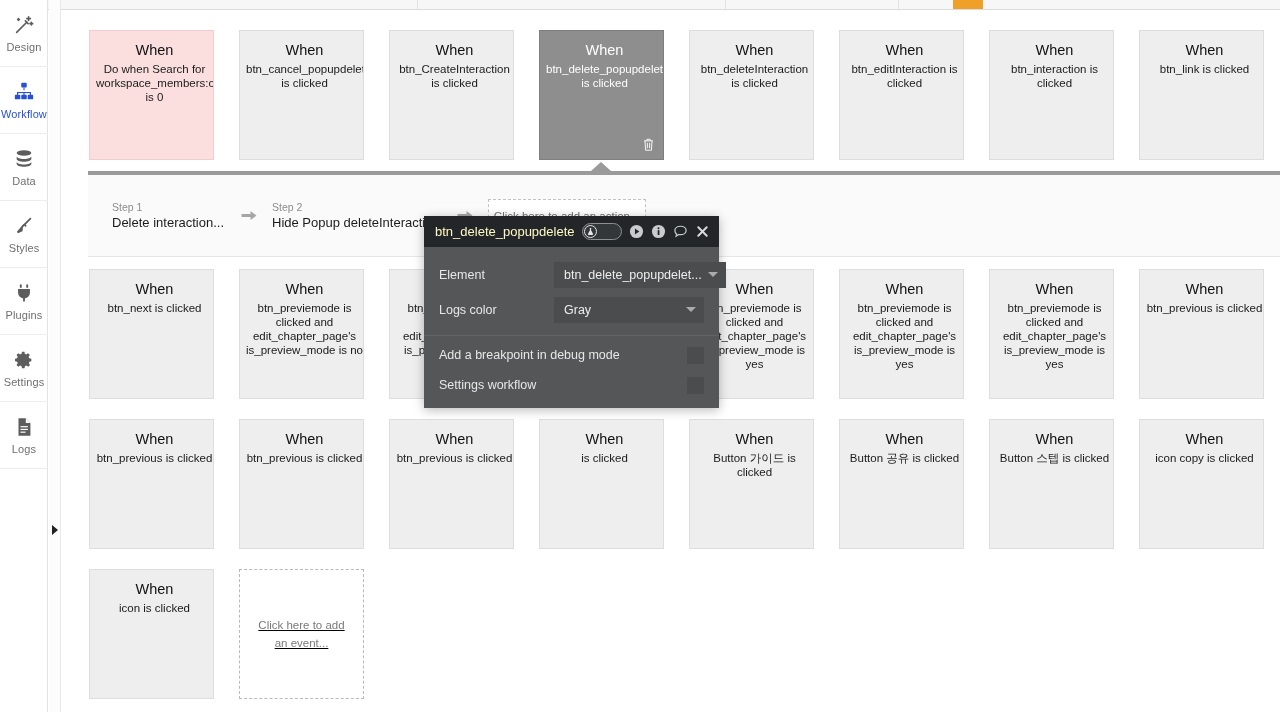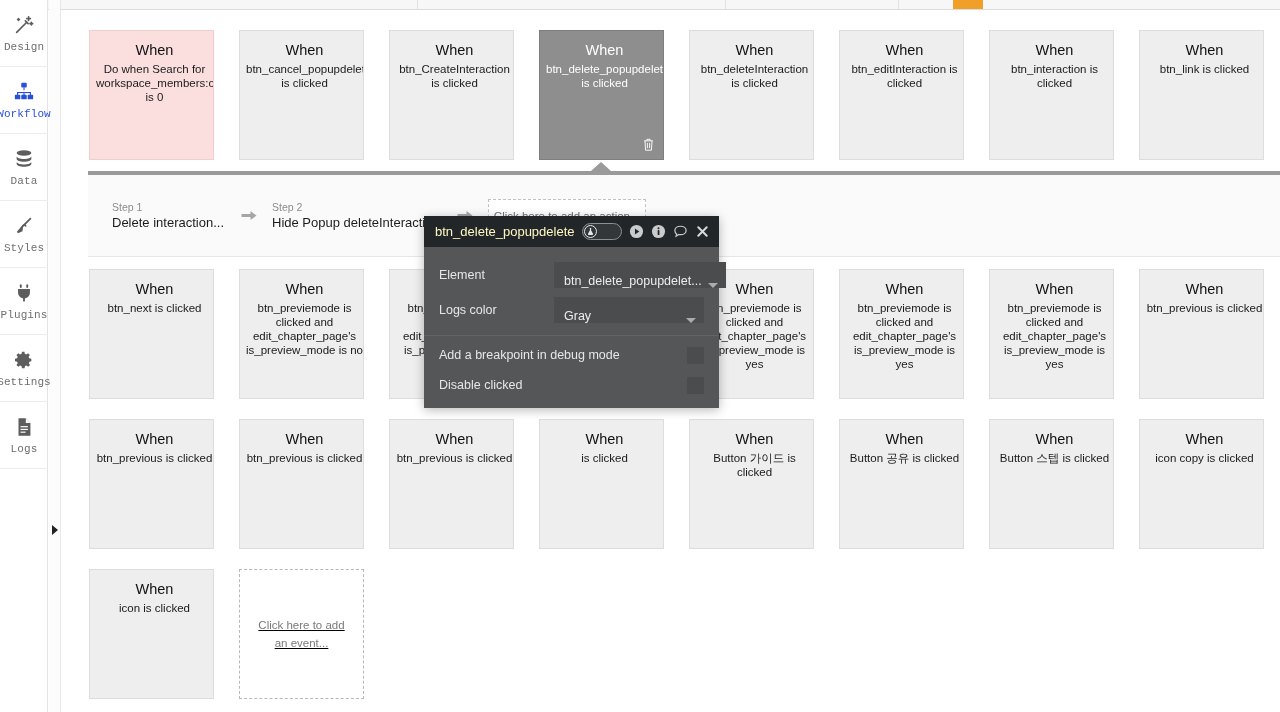--- a/index.html
+++ b/index.html
@@ -23,21 +23,20 @@
   }
   .topstrip .activetab {
     position: absolute; top: 0; height: 9px; background: #f0a028;
   }
 
   
   .rail {
     position: absolute; left: 0; top: 0; width: 48px; height: 712px;
     background: #ffffff; border-right: 1px solid #e3e3e3;
     z-index: 5;
-    font-family: Liberation Mono, monospace;
   }
   .rail-item {
     position: relative; height: 67px; width: 48px;
     display: flex; flex-direction: column; align-items: center; justify-content: center;
     gap: 5px; cursor: pointer;
     border-bottom: 1px solid #ededed;
     color: #6f6f6f;
   }
   .rail-item .ic { width: 22px; height: 22px; display: block; }
   .rail-item .lbl { font-size: 11px; line-height: 12px; letter-spacing: .1px; }
@@ -142,21 +141,21 @@
     display: flex; align-items: center; justify-content: center;
   }
   .hicon { width: 15px; height: 15px; flex: 0 0 auto; cursor: pointer; }
   .popup-body { padding: 10px 0 0 0; }
   .prow {
     display: flex; align-items: center; height: 35px; padding: 0 15px;
   }
   .plabel { width: 115px; flex: 0 0 auto; font-size: 12.5px; color: #e7e7e7; }
   .pfield {
     flex: 1 1 auto; height: 26px; background: #4a4c4e;
-    display: flex; align-items: flex-end; padding: 0 8px 0 10px;
+    display: flex; align-items: center; padding: 0 8px 0 10px;
     font-size: 12.5px; color: #ededed; cursor: pointer; position: relative;
   }
   .pfield .val {
     flex: 1 1 auto; white-space: nowrap; overflow: hidden; text-overflow: ellipsis;
   }
   .pfield .chev {
     width: 0; height: 0; flex: 0 0 auto; margin-left: 6px;
     border-left: 5px solid transparent; border-right: 5px solid transparent;
     border-top: 5px solid #a9abad;
   }
@@ -483,21 +482,21 @@
 
       <div class="pdivider"></div>
 
 
       <div class="prow check">
         <div class="plabel">Add a breakpoint in debug mode</div>
         <div class="cbox"></div>
       </div>
 
       <div class="prow check">
-        <div class="plabel">Disable clicked</div>
+        <div class="plabel">Settings workflow</div>
         <div class="cbox"></div>
       </div>
 
       <div class="popup-foot"></div>
     </div>
   </div>
 
 </div>
 
 </body></html>

